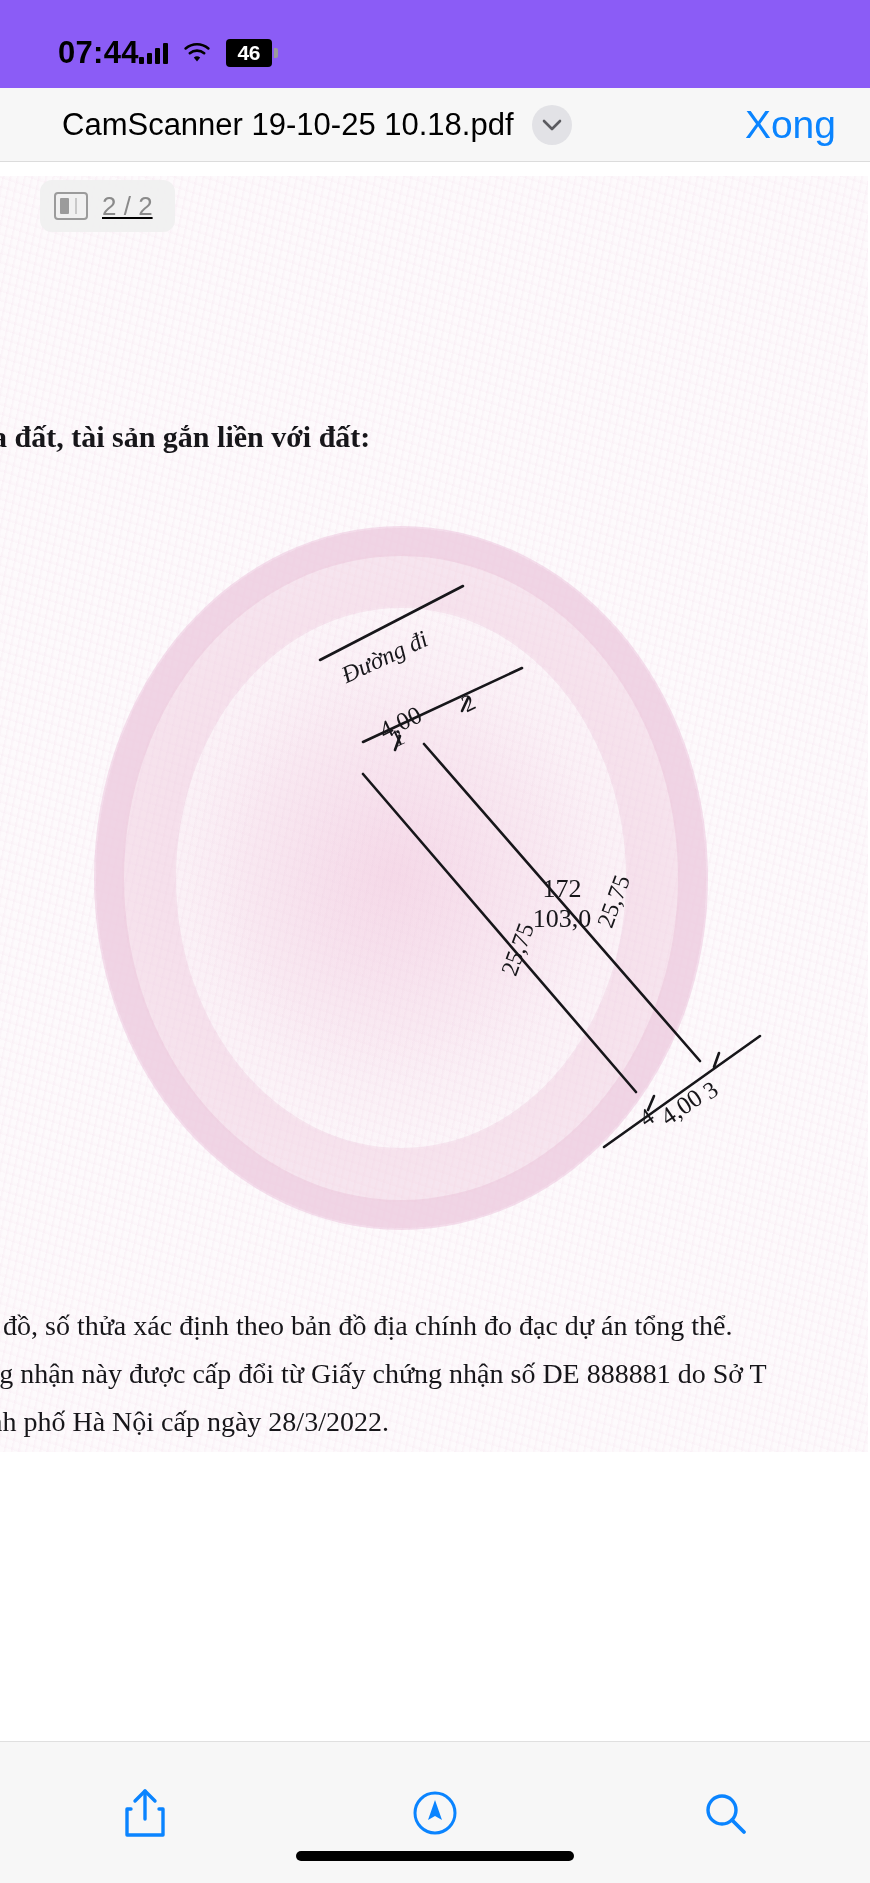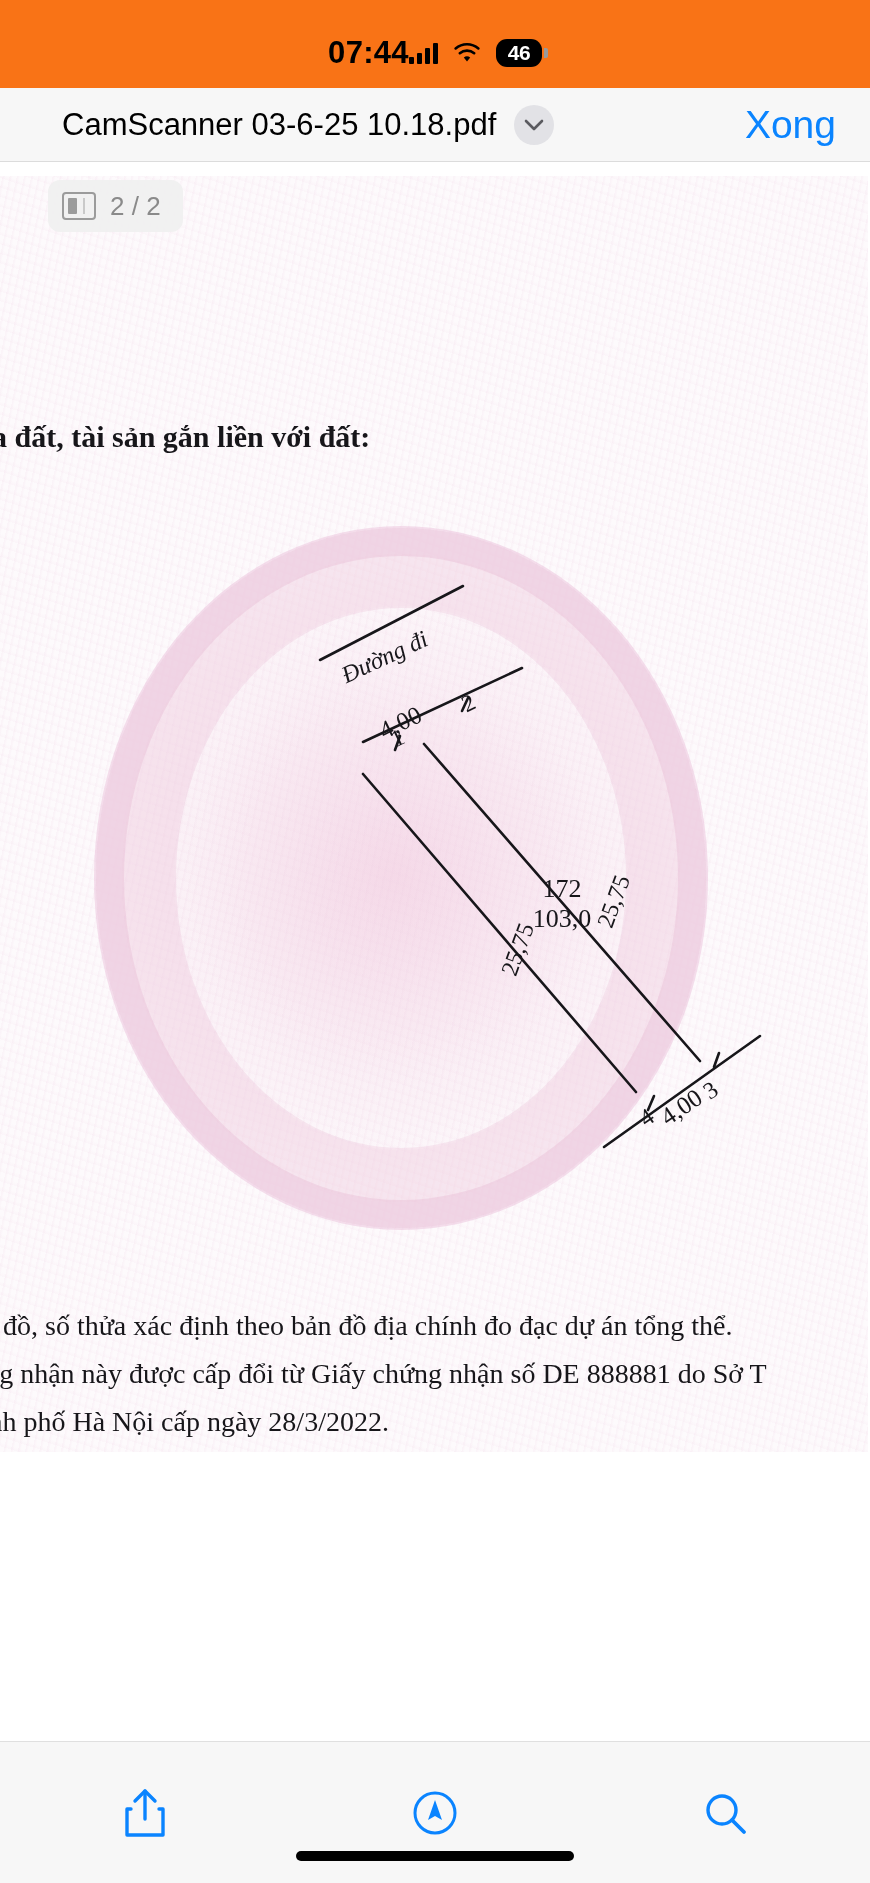--- a/index.html
+++ b/index.html
@@ -8,40 +8,40 @@
     width: 870px; height: 1883px;
     background: #ffffff;
     font-family: "Liberation Sans", sans-serif;
     overflow: hidden;
     position: relative;
   }
 
   
   .statusbar {
     height: 88px;
-    display: flex; align-items: center; justify-content: center;
+    display: flex; align-items: center; justify-content: flex-start;
     padding: 18px 52px 0 58px;
-    background: #f97316;
+    background: #8b5cf6;
   }
   .status-time {
     font-size: 31px; font-weight: 600; color: #000;
     letter-spacing: 0.3px;
   }
   .status-right { display: flex; align-items: center; gap: 14px; }
   .sig { display: flex; align-items: flex-end; gap: 3px; height: 22px; }
   .sig i { display: block; width: 5px; background: #000; border-radius: 1px; }
   .sig i:nth-child(1) { height: 7px; }
   .sig i:nth-child(2) { height: 11px; }
   .sig i:nth-child(3) { height: 16px; }
   .sig i:nth-child(4) { height: 21px; background: #000; }
   .wifi { width: 30px; height: 22px; position: relative; }
   .wifi svg { display: block; }
   .batt {
     background: #000; color: #fff; font-size: 21px; font-weight: 700;
-    border-radius: 11px; padding: 3px 8px 4px 8px; line-height: 1;
+    border-radius: 4px; padding: 3px 8px 4px 8px; line-height: 1;
     min-width: 46px; text-align: center; letter-spacing: -0.5px;
   }
   .batt-wrap { display: flex; align-items: center; }
   .batt-nub {
     width: 4px; height: 10px; background: #9a9a9a;
     border-radius: 0 2px 2px 0; margin-left: 2px;
   }
 
   
   .navbar {
@@ -101,26 +101,27 @@
   .page-grain {
     position: absolute; inset: 0;
     background:
       repeating-linear-gradient(102deg, rgba(235,200,222,0.12) 0px, rgba(235,200,222,0.12) 1px, rgba(255,255,255,0) 3px, rgba(255,255,255,0) 7px),
       repeating-linear-gradient(18deg, rgba(238,208,226,0.10) 0px, rgba(238,208,226,0.10) 1px, rgba(255,255,255,0) 4px, rgba(255,255,255,0) 9px);
     pointer-events: none;
   }
 
   
   .page-pill {
-    position: absolute; left: 48px; top: 18px;
+    position: absolute; left: 40px; top: 18px;
     height: 52px; padding: 0 22px 0 14px;
     background: rgba(240,240,240,0.92);
     border-radius: 12px;
     display: flex; align-items: center; gap: 14px;
     z-index: 6;
+    text-decoration: underline;
   }
   .page-pill .pg-icon {
     width: 34px; height: 28px; border: 2.5px solid #9b9b9b; border-radius: 4px;
     position: relative;
   }
   .page-pill .pg-icon::before {
     content: ""; position: absolute; left: 4px; top: 4px; bottom: 4px; width: 9px;
     background: #9b9b9b; border-radius: 1px;
   }
   .page-pill .pg-icon::after {
@@ -188,21 +189,21 @@
       </svg>
     </span>
     <span class="batt-wrap">
       <span class="batt">46</span>
       <span class="batt-nub"></span>
     </span>
   </div>
 </div>
 
 <div class="navbar">
-  <div class="nav-title">CamScanner 03-6-25 10.18.pdf</div>
+  <div class="nav-title">CamScanner 19-10-25 10.18.pdf</div>
   <div class="nav-chev">
     <svg width="20" height="12" viewBox="0 0 20 12">
         <path d="M2 2l8 8 8-8" stroke="#5b5b60" stroke-width="2.6" fill="none" stroke-linecap="round" stroke-linejoin="round"></path>
       </svg>
   </div>
   <div class="nav-done">Xong</div>
 </div>
 
 <div class="doc">
 

